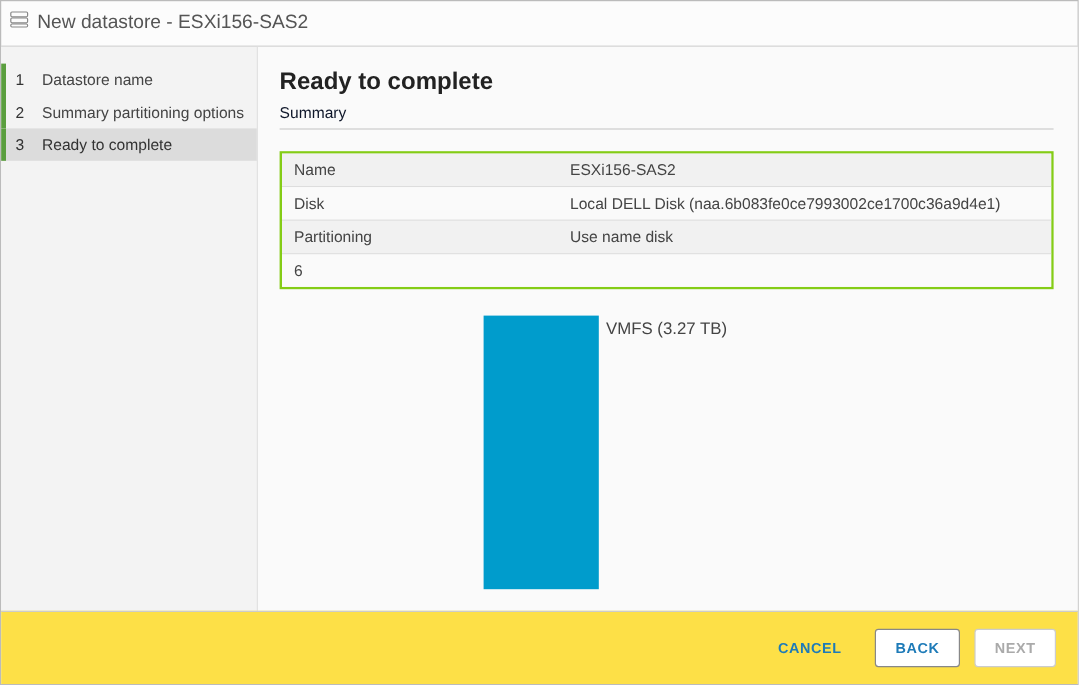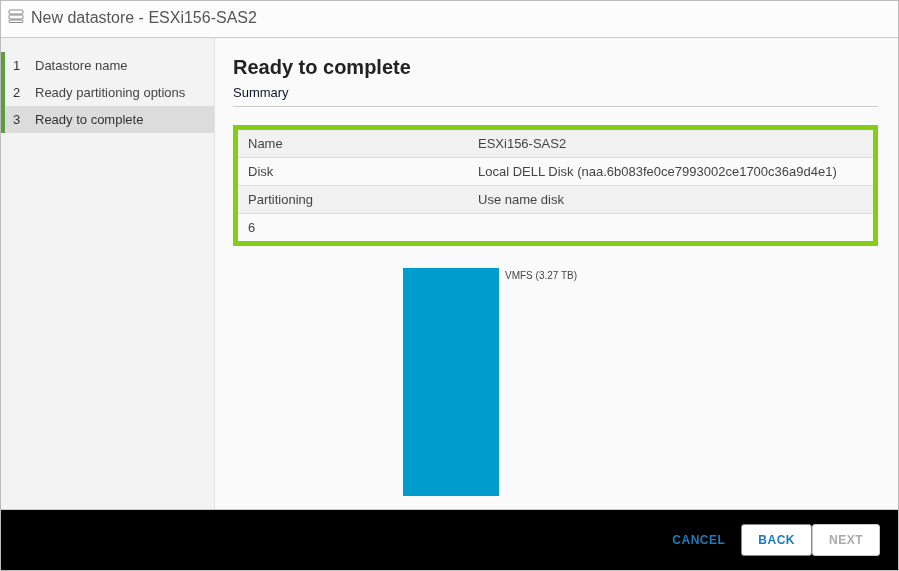--- a/index.html
+++ b/index.html
@@ -69,21 +69,21 @@
     }
     .summary-label {
       font-size: 13px;
       color: #0f172a;
       padding-bottom: 6px;
       border-bottom: 1px solid #ccc;
       margin-bottom: 18px;
     }
     .kv-table {
       width: 100%;
-      border: 5px solid #84cc16;
+      border: 2px solid #84cc16;
       border-collapse: collapse;
       font-size: 13px;
       color: #444;
     }
     .kv-row {
       display: flex;
       border-bottom: 1px solid #ddd;
     }
     .kv-row:last-child { border-bottom: none; }
     .kv-row:nth-child(odd) { background: #f1f1f1; }
@@ -101,32 +101,32 @@
       align-items: flex-start;
       margin-top: 22px;
       margin-left: 170px;
     }
     .disk-block {
       width: 96px;
       height: 228px;
       background: #009ccc;
     }
     .disk-label {
-      font-size: 10px;
+      font-size: 14px;
       color: #444;
       margin-left: 6px;
       margin-top: 2px;
     }
     .footer {
       border-top: 1px solid #ccc;
       padding: 14px 18px;
       display: flex;
       justify-content: flex-end;
-      gap: 0;
-      background: #000000;
+      gap: 12px;
+      background: #fde047;
     }
     .btn {
       font-size: 12px;
       font-weight: 600;
       letter-spacing: 0.5px;
       padding: 8px 16px;
       border-radius: 3px;
       cursor: pointer;
       border: none;
       background: transparent;
@@ -168,21 +168,21 @@
 
   <div class="dialog-body">
 
     <div class="sidebar">
       <div class="step inactive">
         <span class="num">1</span>
         <span>Datastore name</span>
       </div>
       <div class="step inactive">
         <span class="num">2</span>
-        <span>Ready partitioning options</span>
+        <span>Summary partitioning options</span>
       </div>
       <div class="step active">
         <span class="num">3</span>
         <span>Ready to complete</span>
       </div>
     </div>
 
     <div class="main">
       <div class="page-title">Ready to complete</div>
       <div class="summary-label">Summary</div>

